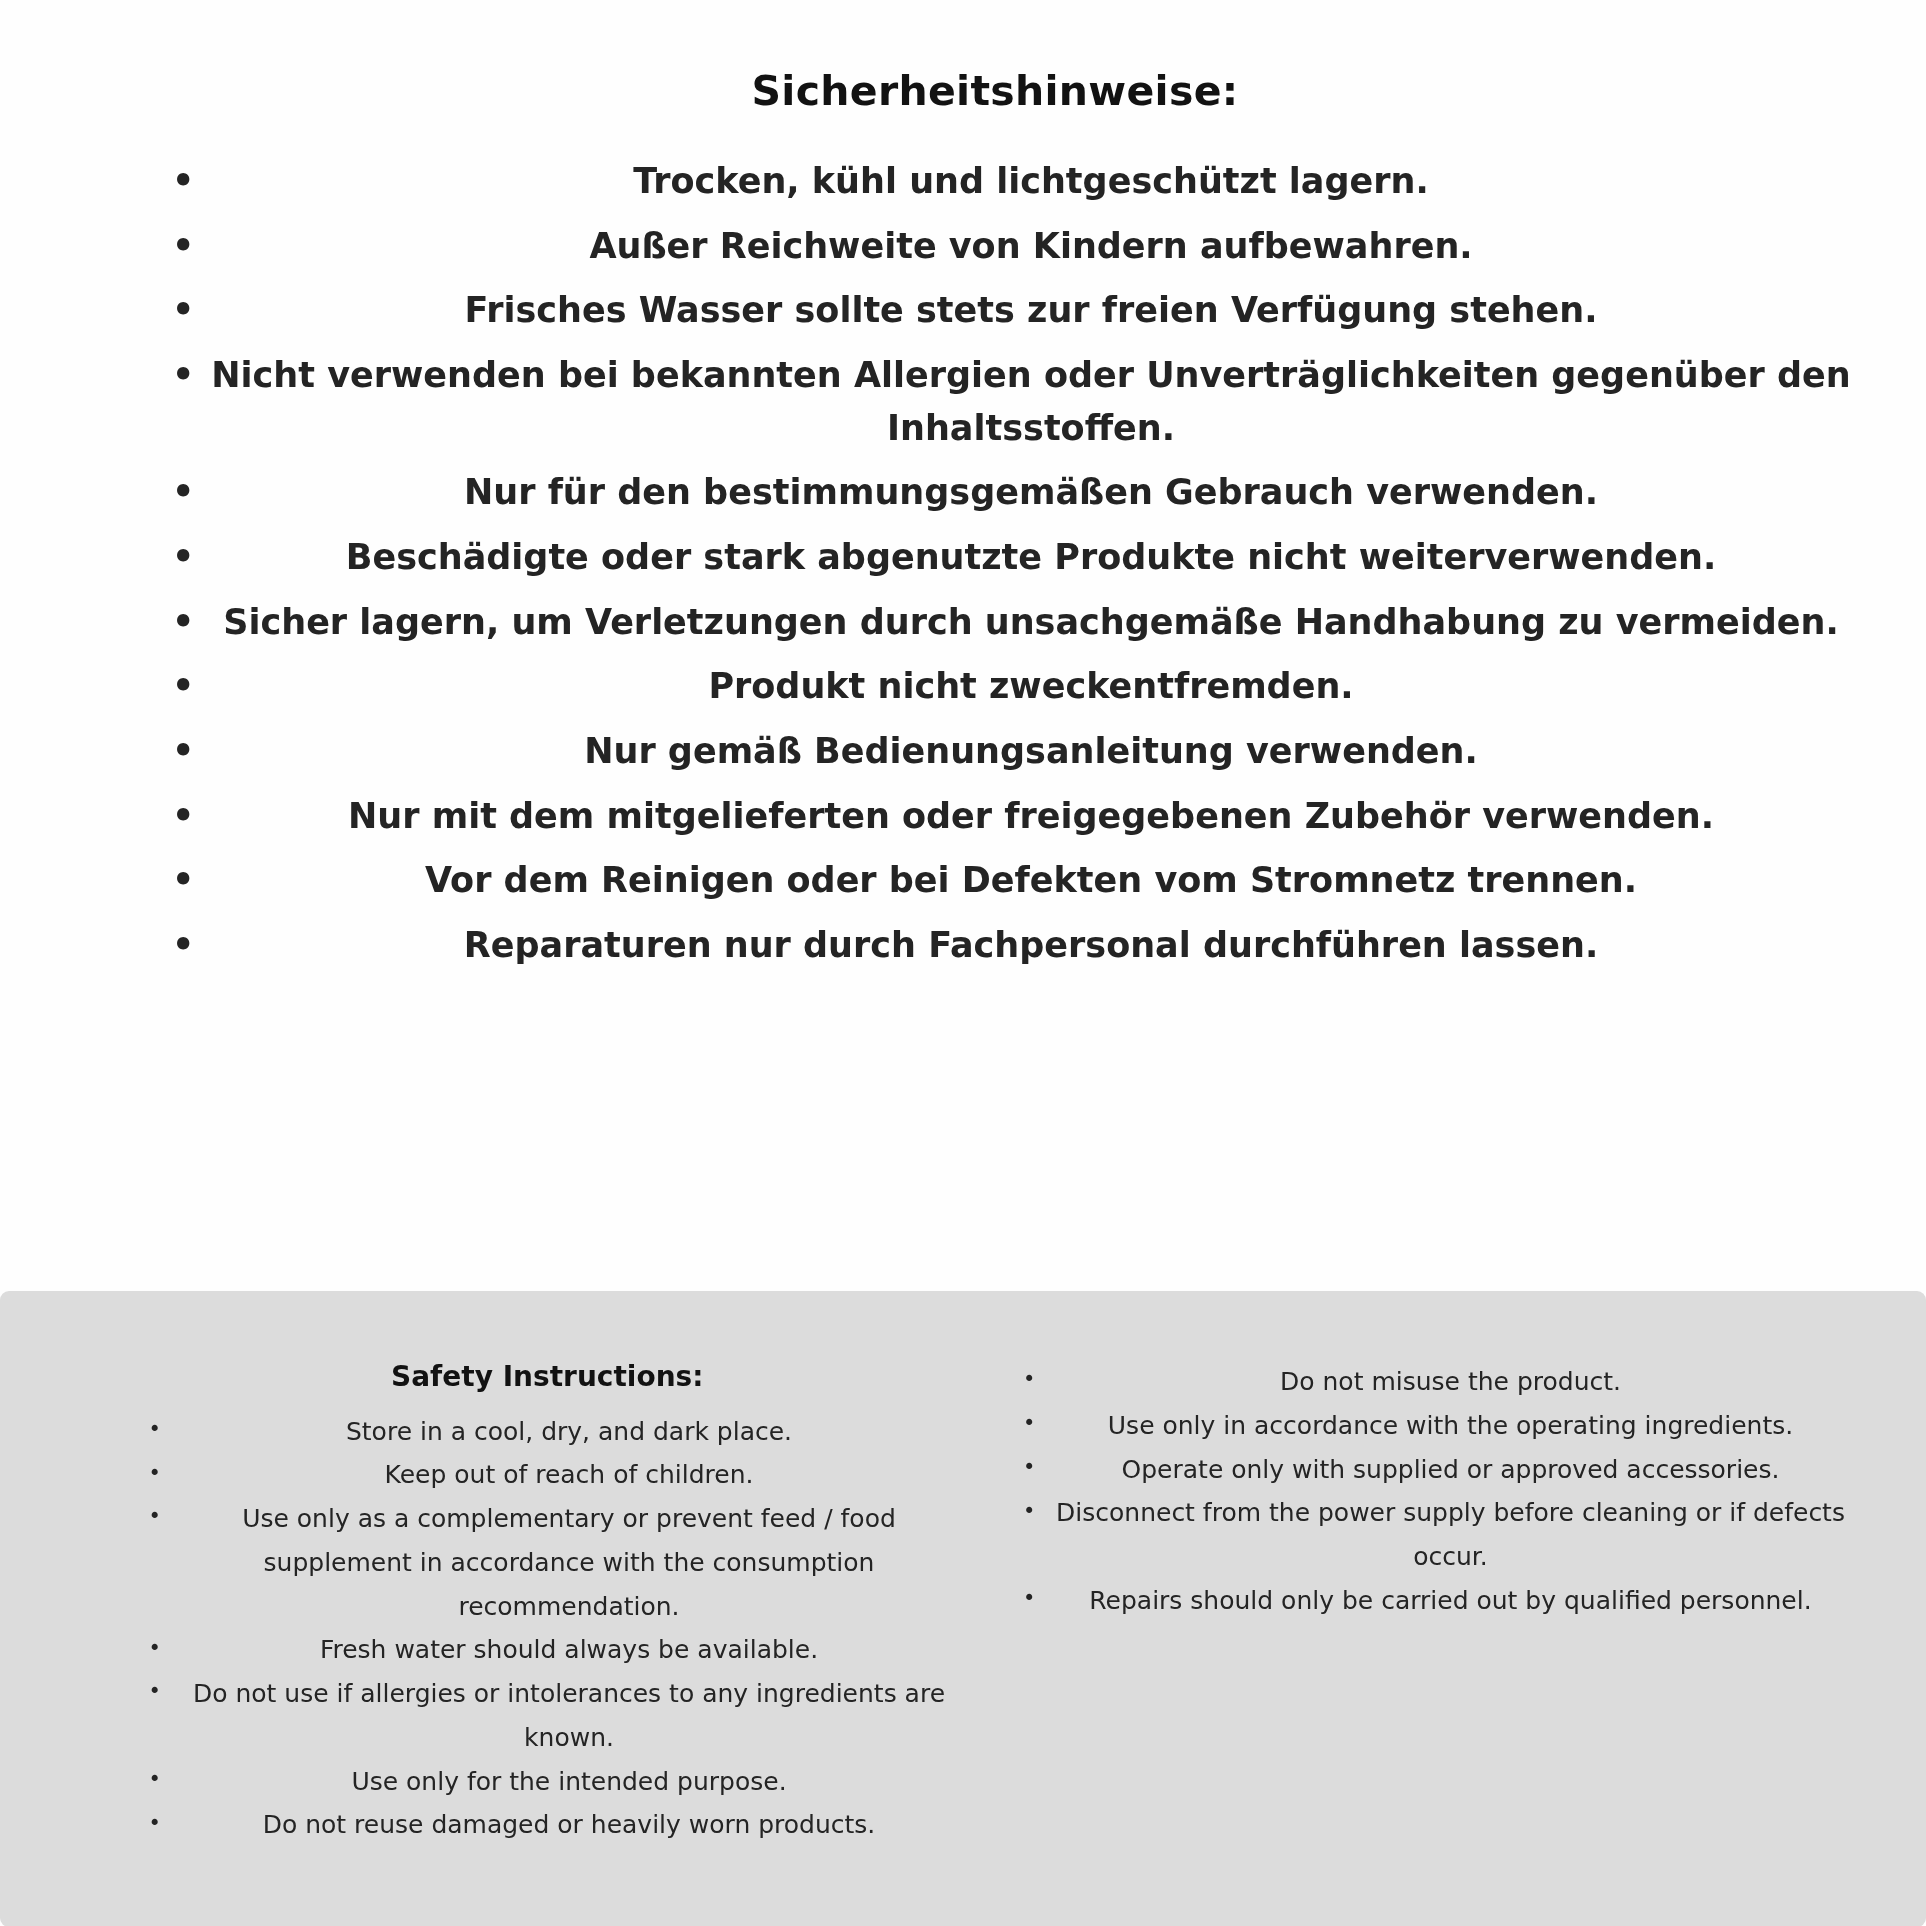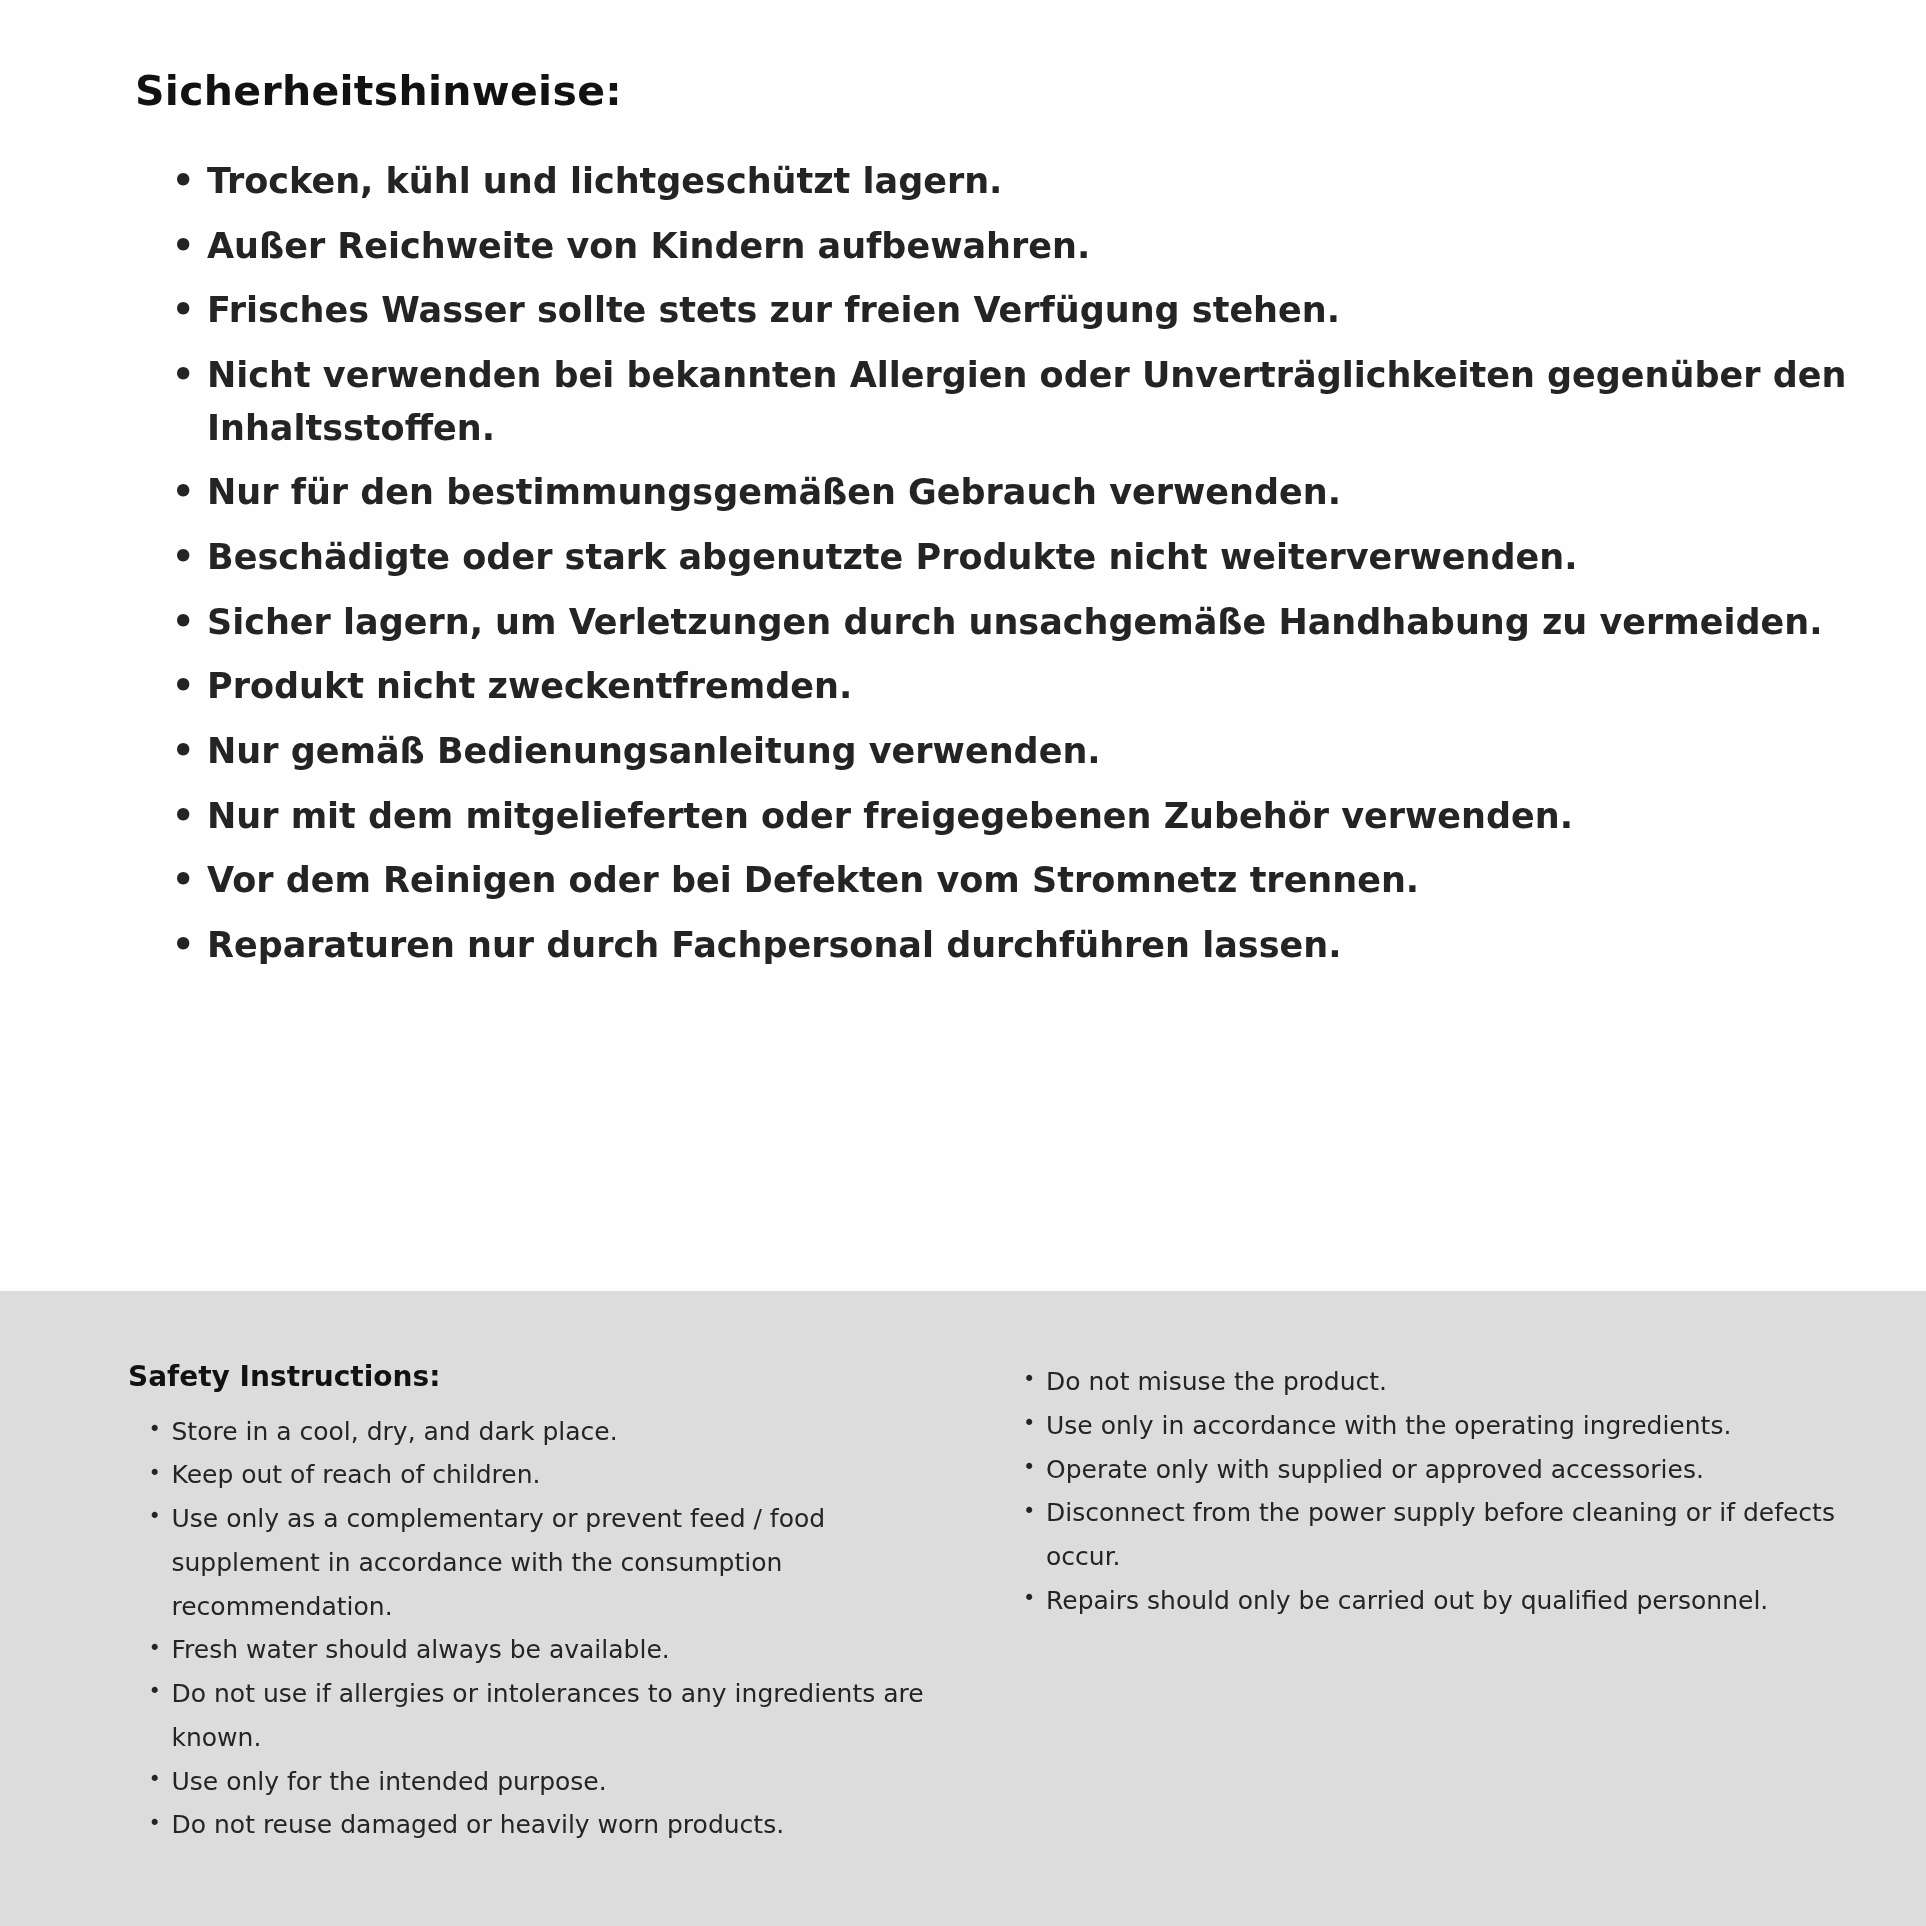--- a/index.html
+++ b/index.html
@@ -13,20 +13,21 @@
     font-family: "DejaVu Sans", "Liberation Sans", sans-serif;
     color: #1f1f1f;
   }
   .page {
     position: relative;
     width: 1926px;
     height: 1926px;
     background: #fefefe;
     overflow: hidden;
     box-sizing: border-box;
+    text-align: center;
   }
 
   
   .german-section {
     box-sizing: border-box;
     padding: 67px 71px 0 135px;
   }
   .german-heading {
     font-size: 41px;
     font-weight: 700;
@@ -65,20 +66,21 @@
     position: absolute;
     left: 0;
     top: 1291px;
     width: 1926px;
     height: 636px;
     background: #dcdcdc;
     box-sizing: border-box;
     padding: 69px 71px 0 128px;
     display: flex;
     gap: 50px;
+    border-radius: 9px;
   }
   .english-col {
     flex: 1;
     min-width: 0;
   }
   .english-heading {
     font-size: 28px;
     font-weight: 700;
     color: #121212;
     margin: 0 0 16.7px 0;

